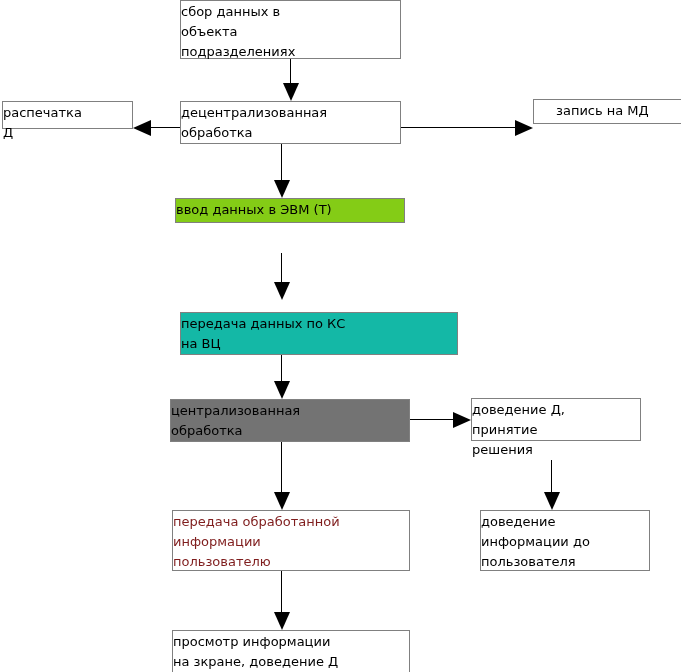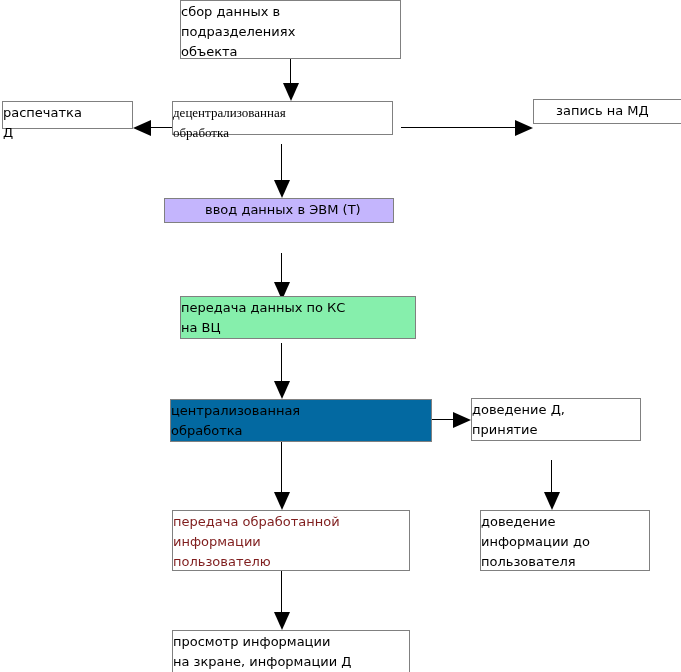--- a/index.html
+++ b/index.html
@@ -84,57 +84,58 @@
       <div class="edge v" style="left: 281px; top: 442px; height: 50px; background: rgb(0, 0, 0);"></div>
       <div class="arrowhead down" style="left: 273.5px; top: 492px; border-top-color: rgb(0, 0, 0);"></div>
       <div class="edge v" style="left: 551px; top: 460px; height: 32px; background: rgb(0, 0, 0);"></div>
       <div class="arrowhead down" style="left: 543.5px; top: 492px; border-top-color: rgb(0, 0, 0);"></div>
       <div class="edge v" style="left: 281px; top: 571px; height: 41px; background: rgb(0, 0, 0);"></div>
       <div class="arrowhead down" style="left: 273.5px; top: 612px; border-top-color: rgb(0, 0, 0);"></div>
     </div>
   <div id="nodes-layer">
       <div class="node overflow" style="left: 180px; top: 0px; width: 221px; height: 59px; border-color: rgb(128, 128, 128); background: rgb(255, 255, 255); color: rgb(0, 0, 0);">
         <span class="txt">сбор данных в</span>
+        <span class="txt">объекта</span>
         <span class="txt">подразделениях</span>
-        <span class="txt">объекта</span>
       </div>
       <div class="node overflow" style="left: 2px; top: 101px; width: 131px; height: 28px; border-color: rgb(128, 128, 128); background: rgb(255, 255, 255); color: rgb(0, 0, 0);">
         <span class="txt">распечатка</span>
         <span class="txt">Д</span>
       </div>
-      <div class="node overflow" style="left: 172px; top: 101px; width: 221px; height: 34px; border-color: rgb(128, 128, 128); background: rgb(255, 255, 255); color: rgb(0, 0, 0); font-family: Liberation Serif, serif;">
+      <div class="node overflow" style="left: 180px; top: 101px; width: 221px; height: 43px; border-color: rgb(128, 128, 128); background: rgb(255, 255, 255); color: rgb(0, 0, 0);">
         <span class="txt">децентрализованная</span>
         <span class="txt">обработка</span>
       </div>
       <div class="node overflow" style="left: 533px; top: 99px; width: 174px; height: 25px; border-color: rgb(128, 128, 128); background: rgb(255, 255, 255); color: rgb(0, 0, 0); padding-left: 22px;">
         <span class="txt">запись на МД</span>
       </div>
-      <div class="node overflow" style="left: 164px; top: 198px; width: 230px; height: 25px; border-color: rgb(128, 128, 128); background: #c4b5fd; color: rgb(0, 0, 0); padding-left: 40px;">
+      <div class="node overflow" style="left: 175px; top: 198px; width: 230px; height: 25px; border-color: rgb(128, 128, 128); background: #84cc16; color: rgb(0, 0, 0);">
         <span class="txt">ввод данных в ЭВМ (Т)</span>
       </div>
-      <div class="node overflow" style="left: 180px; top: 296px; width: 236px; height: 43px; border-color: rgb(128, 128, 128); background: #86efac; color: rgb(0, 0, 0);">
+      <div class="node overflow" style="left: 180px; top: 312px; width: 278px; height: 43px; border-color: rgb(128, 128, 128); background: #14b8a6; color: rgb(0, 0, 0);">
         <span class="txt">передача данных по КС</span>
         <span class="txt">на ВЦ</span>
       </div>
-      <div class="node overflow" style="left: 170px; top: 399px; width: 262px; height: 43px; border-color: rgb(128, 128, 128); background: #0369a1; color: rgb(0, 0, 0);">
+      <div class="node overflow" style="left: 170px; top: 399px; width: 240px; height: 43px; border-color: rgb(128, 128, 128); background: #737373; color: rgb(0, 0, 0);">
         <span class="txt">централизованная</span>
         <span class="txt">обработка</span>
       </div>
       <div class="node overflow" style="left: 471px; top: 398px; width: 170px; height: 43px; border-color: rgb(128, 128, 128); background: rgb(255, 255, 255); color: rgb(0, 0, 0);">
         <span class="txt">доведение Д,</span>
         <span class="txt">принятие</span>
+        <span class="txt">решения</span>
       </div>
       <div class="node overflow" style="left: 172px; top: 510px; width: 238px; height: 61px; border-color: rgb(128, 128, 128); background: rgb(255, 255, 255); color: #7f1d1d;">
         <span class="txt">передача обработанной</span>
         <span class="txt">информации</span>
         <span class="txt">пользователю</span>
       </div>
       <div class="node overflow" style="left: 480px; top: 510px; width: 170px; height: 61px; border-color: rgb(128, 128, 128); background: rgb(255, 255, 255); color: rgb(0, 0, 0);">
         <span class="txt">доведение</span>
         <span class="txt">информации до</span>
         <span class="txt">пользователя</span>
       </div>
       <div class="node overflow" style="left: 172px; top: 630px; width: 238px; height: 56px; border-color: rgb(128, 128, 128); background: rgb(255, 255, 255); color: rgb(0, 0, 0);">
         <span class="txt">просмотр информации</span>
-        <span class="txt">на зкране, информации Д</span>
+        <span class="txt">на зкране, доведение Д</span>
       </div>
     </div>
 </div>
 
 </body></html>

